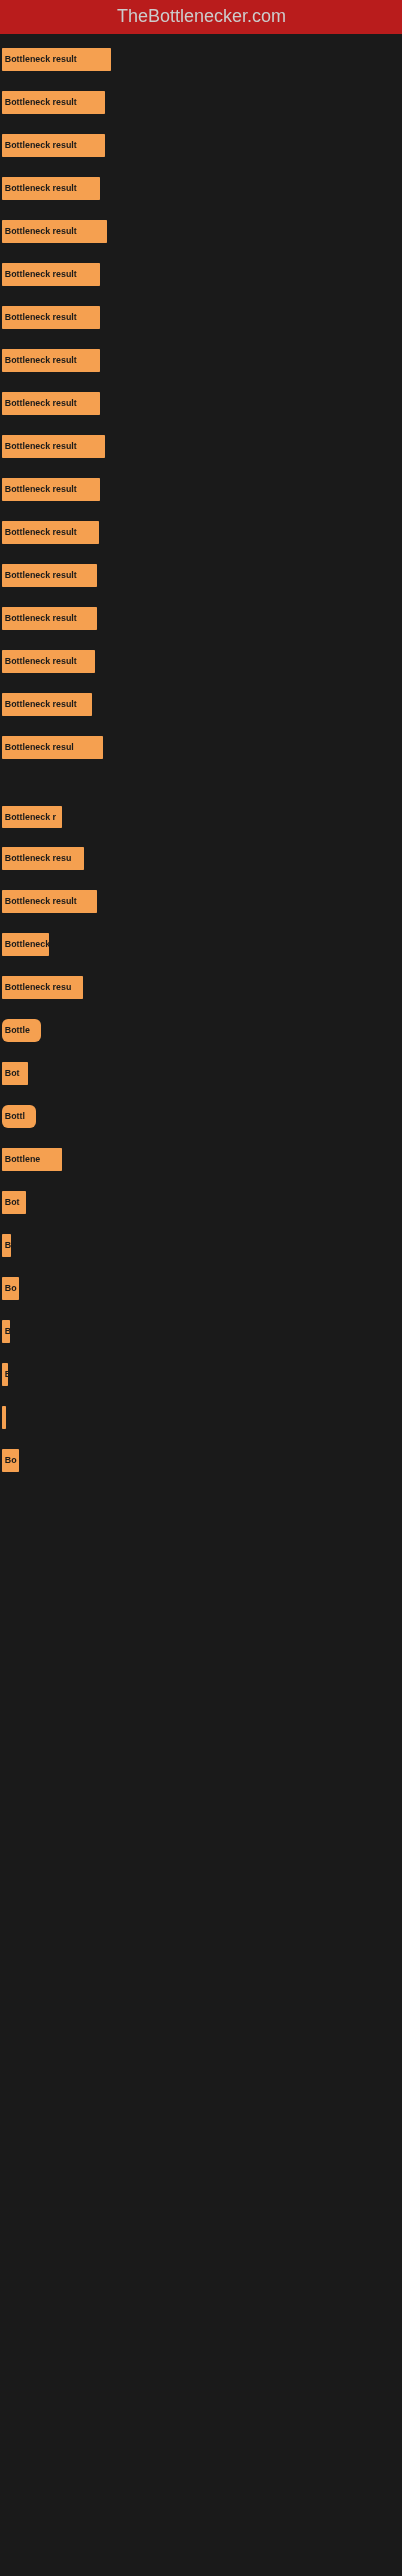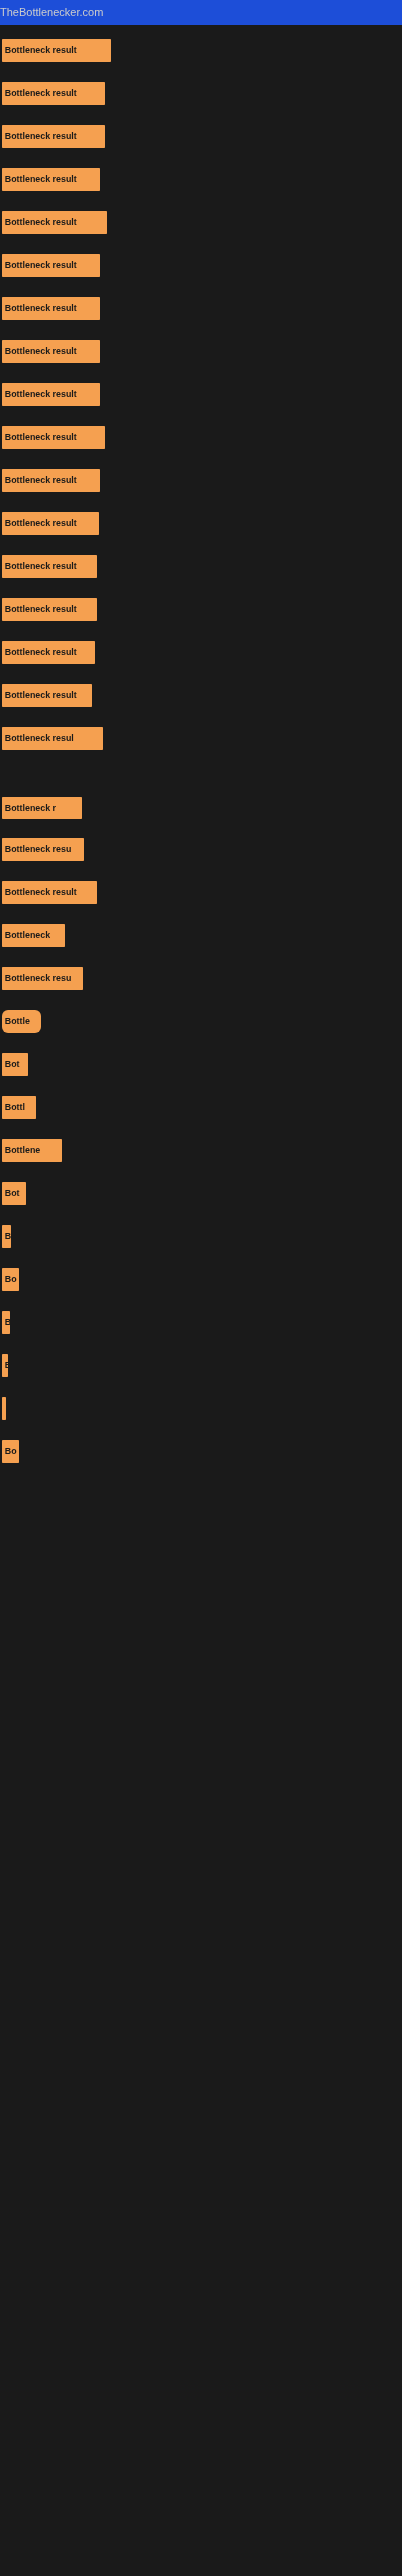--- a/index.html
+++ b/index.html
@@ -10,24 +10,25 @@
 
     body {
       width: 403px;
       min-height: 2576px;
       background-color: #1a1a1a;
       font-family: Arial, sans-serif;
       position: relative;
     }
 
     .site-title {
+      text-align: center;
       color: #cccccc;
-      font-size: 11px;
+      font-size: 18px;
       padding: 6.4px 0;
-      background-color: #1d4ed8;
+      background-color: #b91c1c;
     }
 
     .bars-container {
       padding: 8px 0;
       display: flex;
       flex-direction: column;
       gap: 8px;
     }
 
     .bar-row {
@@ -139,56 +140,56 @@
       <div class="bar" style="width: 90px;">
         <span class="bar-label">Bottleneck result</span>
       </div>
     </div>
     <div class="bar-row">
       <div class="bar" style="width: 101px;">
         <span class="bar-label">Bottleneck resul</span>
       </div>
     </div>
     <div class="bar-row">
-      <div class="bar" style="width: 80px; margin-top: 28px;">
+      <div class="bar" style="width: 60px; margin-top: 28px;">
         <span class="bar-label">Bottleneck r</span>
       </div>
     </div>
     <div class="bar-row">
       <div class="bar" style="width: 82px;">
         <span class="bar-label">Bottleneck resu</span>
       </div>
     </div>
     <div class="bar-row">
       <div class="bar" style="width: 95px;">
         <span class="bar-label">Bottleneck result</span>
       </div>
     </div>
     <div class="bar-row">
-      <div class="bar" style="width: 63px;">
+      <div class="bar" style="width: 47px;">
         <span class="bar-label">Bottleneck</span>
       </div>
     </div>
     <div class="bar-row">
       <div class="bar" style="width: 81px;">
         <span class="bar-label">Bottleneck resu</span>
       </div>
     </div>
     <div class="bar-row">
       <div class="bar" style="width: 39px; border-radius: 6px;">
         <span class="bar-label">Bottle</span>
       </div>
     </div>
     <div class="bar-row">
       <div class="bar" style="width: 26px;">
         <span class="bar-label">Bot</span>
       </div>
     </div>
     <div class="bar-row">
-      <div class="bar" style="width: 34px;">
+      <div class="bar" style="width: 34px; border-radius: 6px;">
         <span class="bar-label">Bottl</span>
       </div>
     </div>
     <div class="bar-row">
       <div class="bar" style="width: 60px;">
         <span class="bar-label">Bottlene</span>
       </div>
     </div>
     <div class="bar-row">
       <div class="bar" style="width: 24px;">

